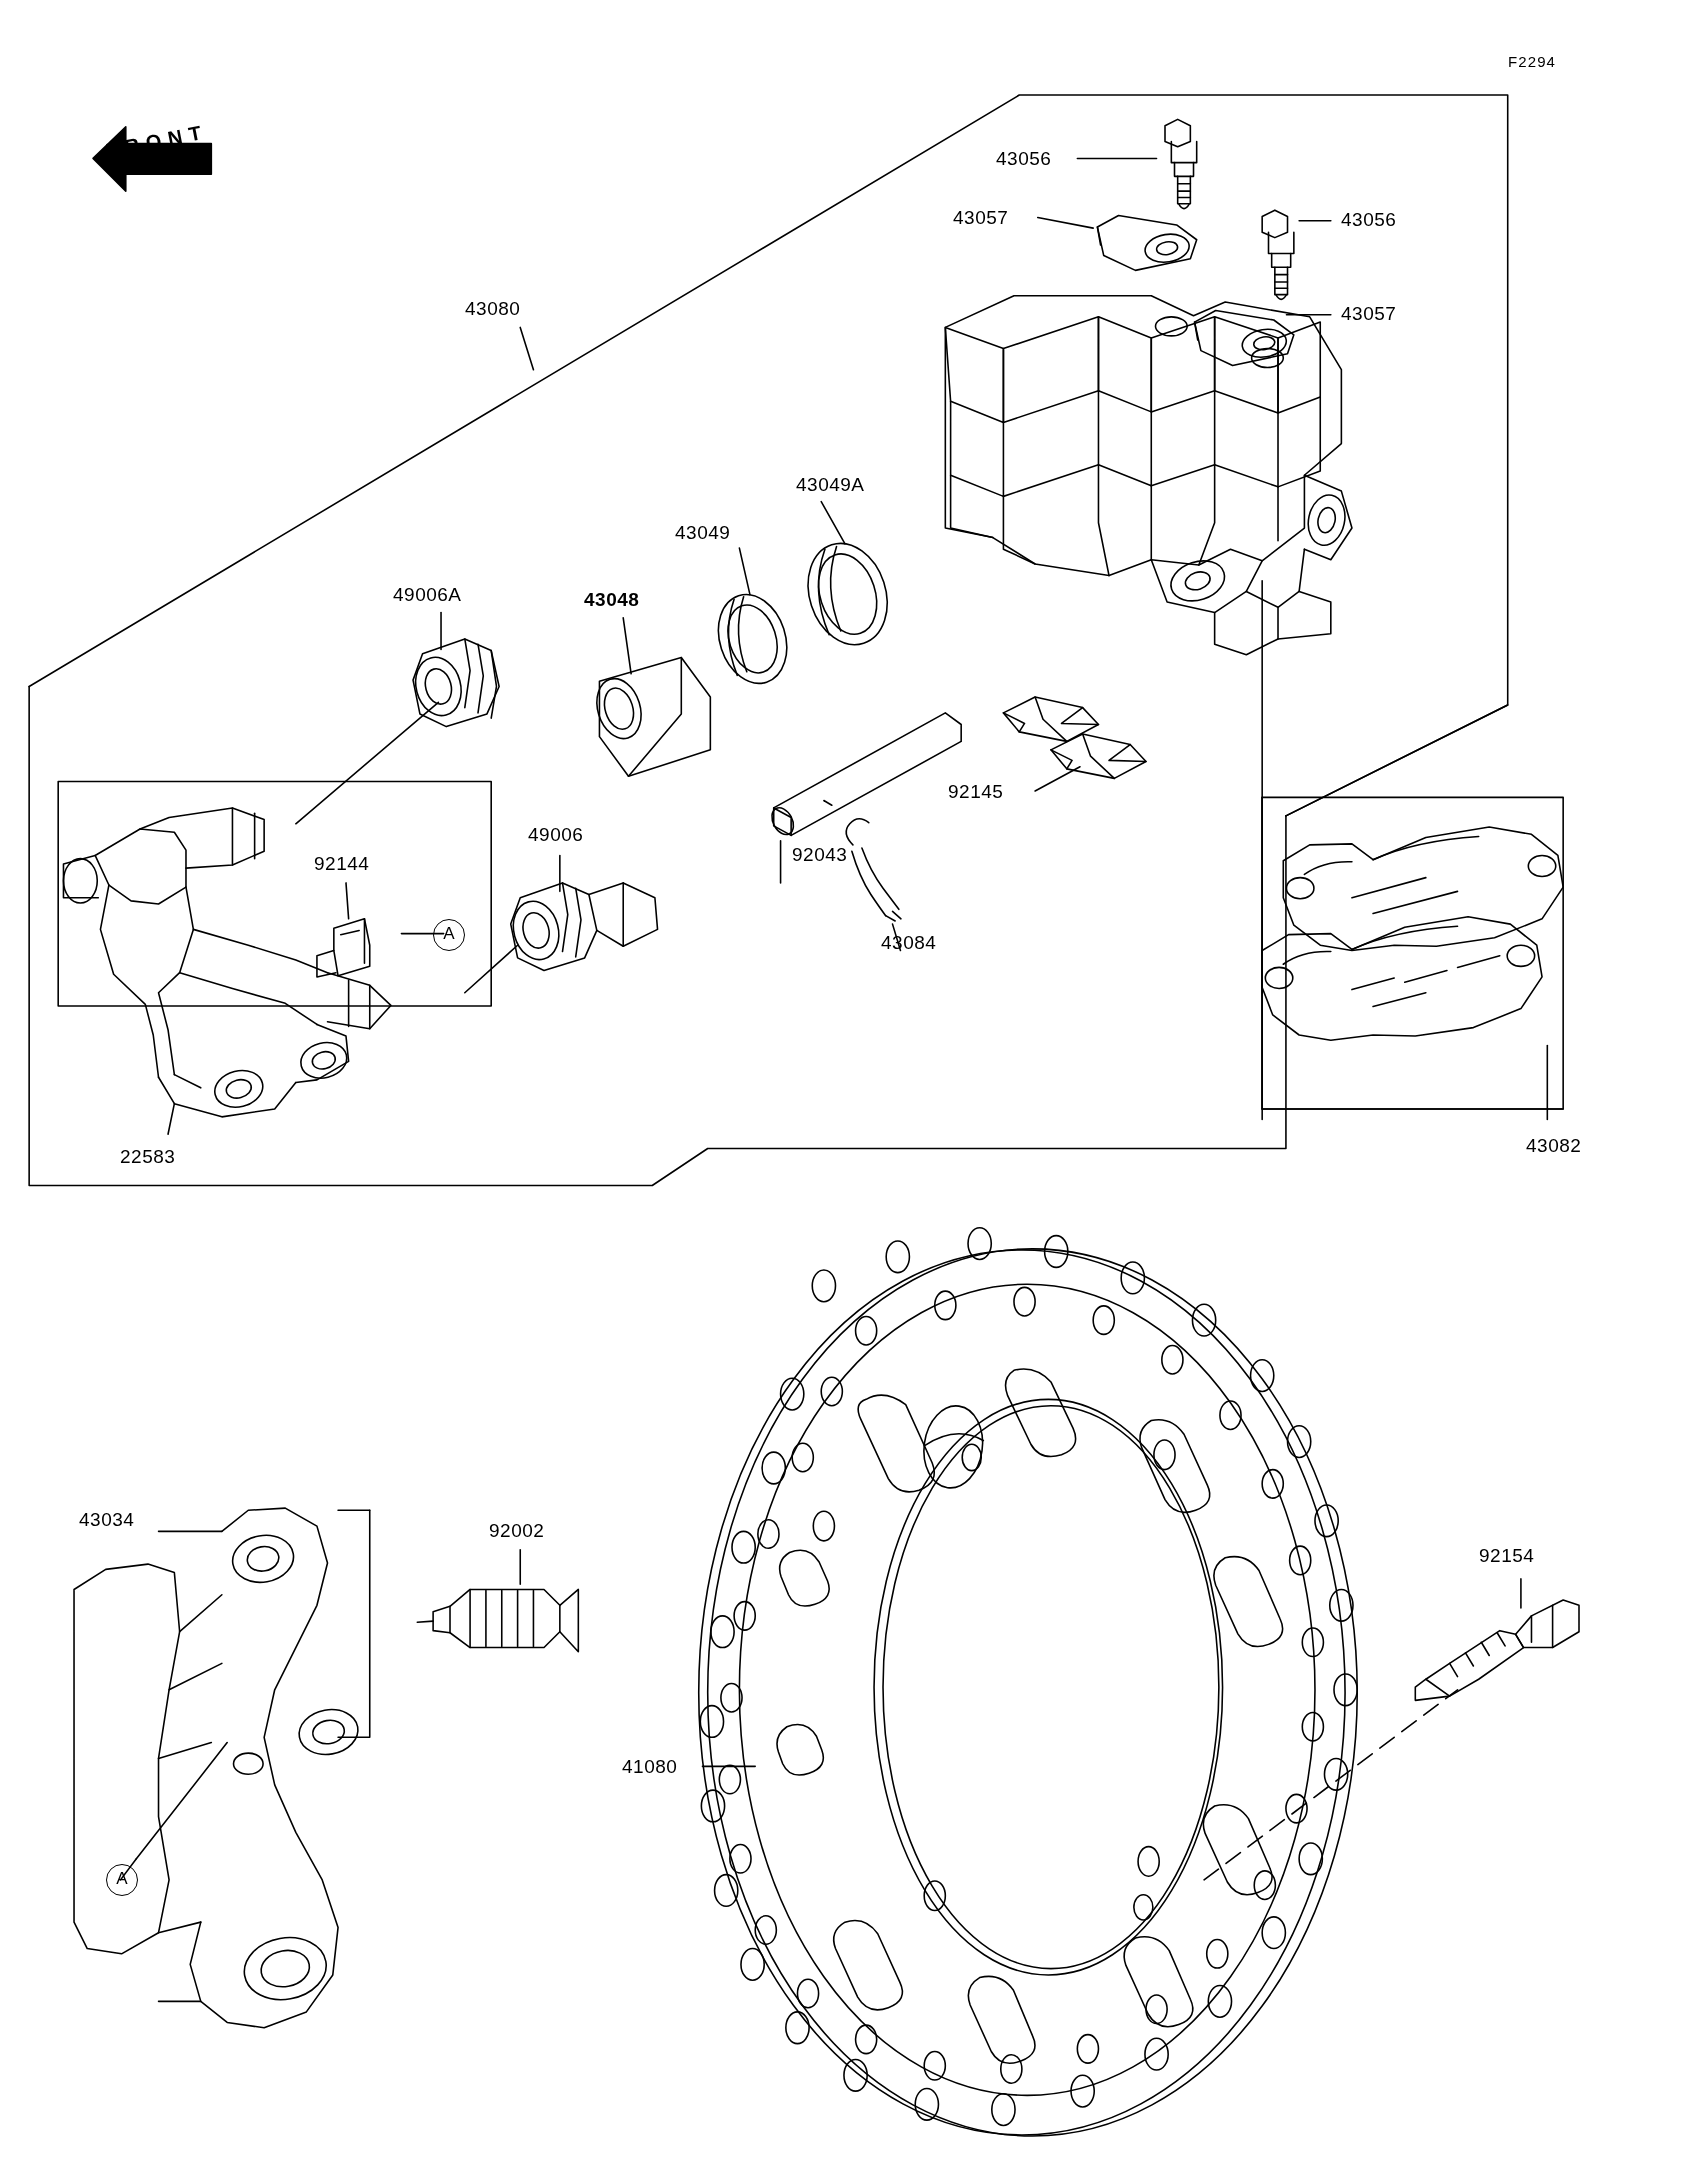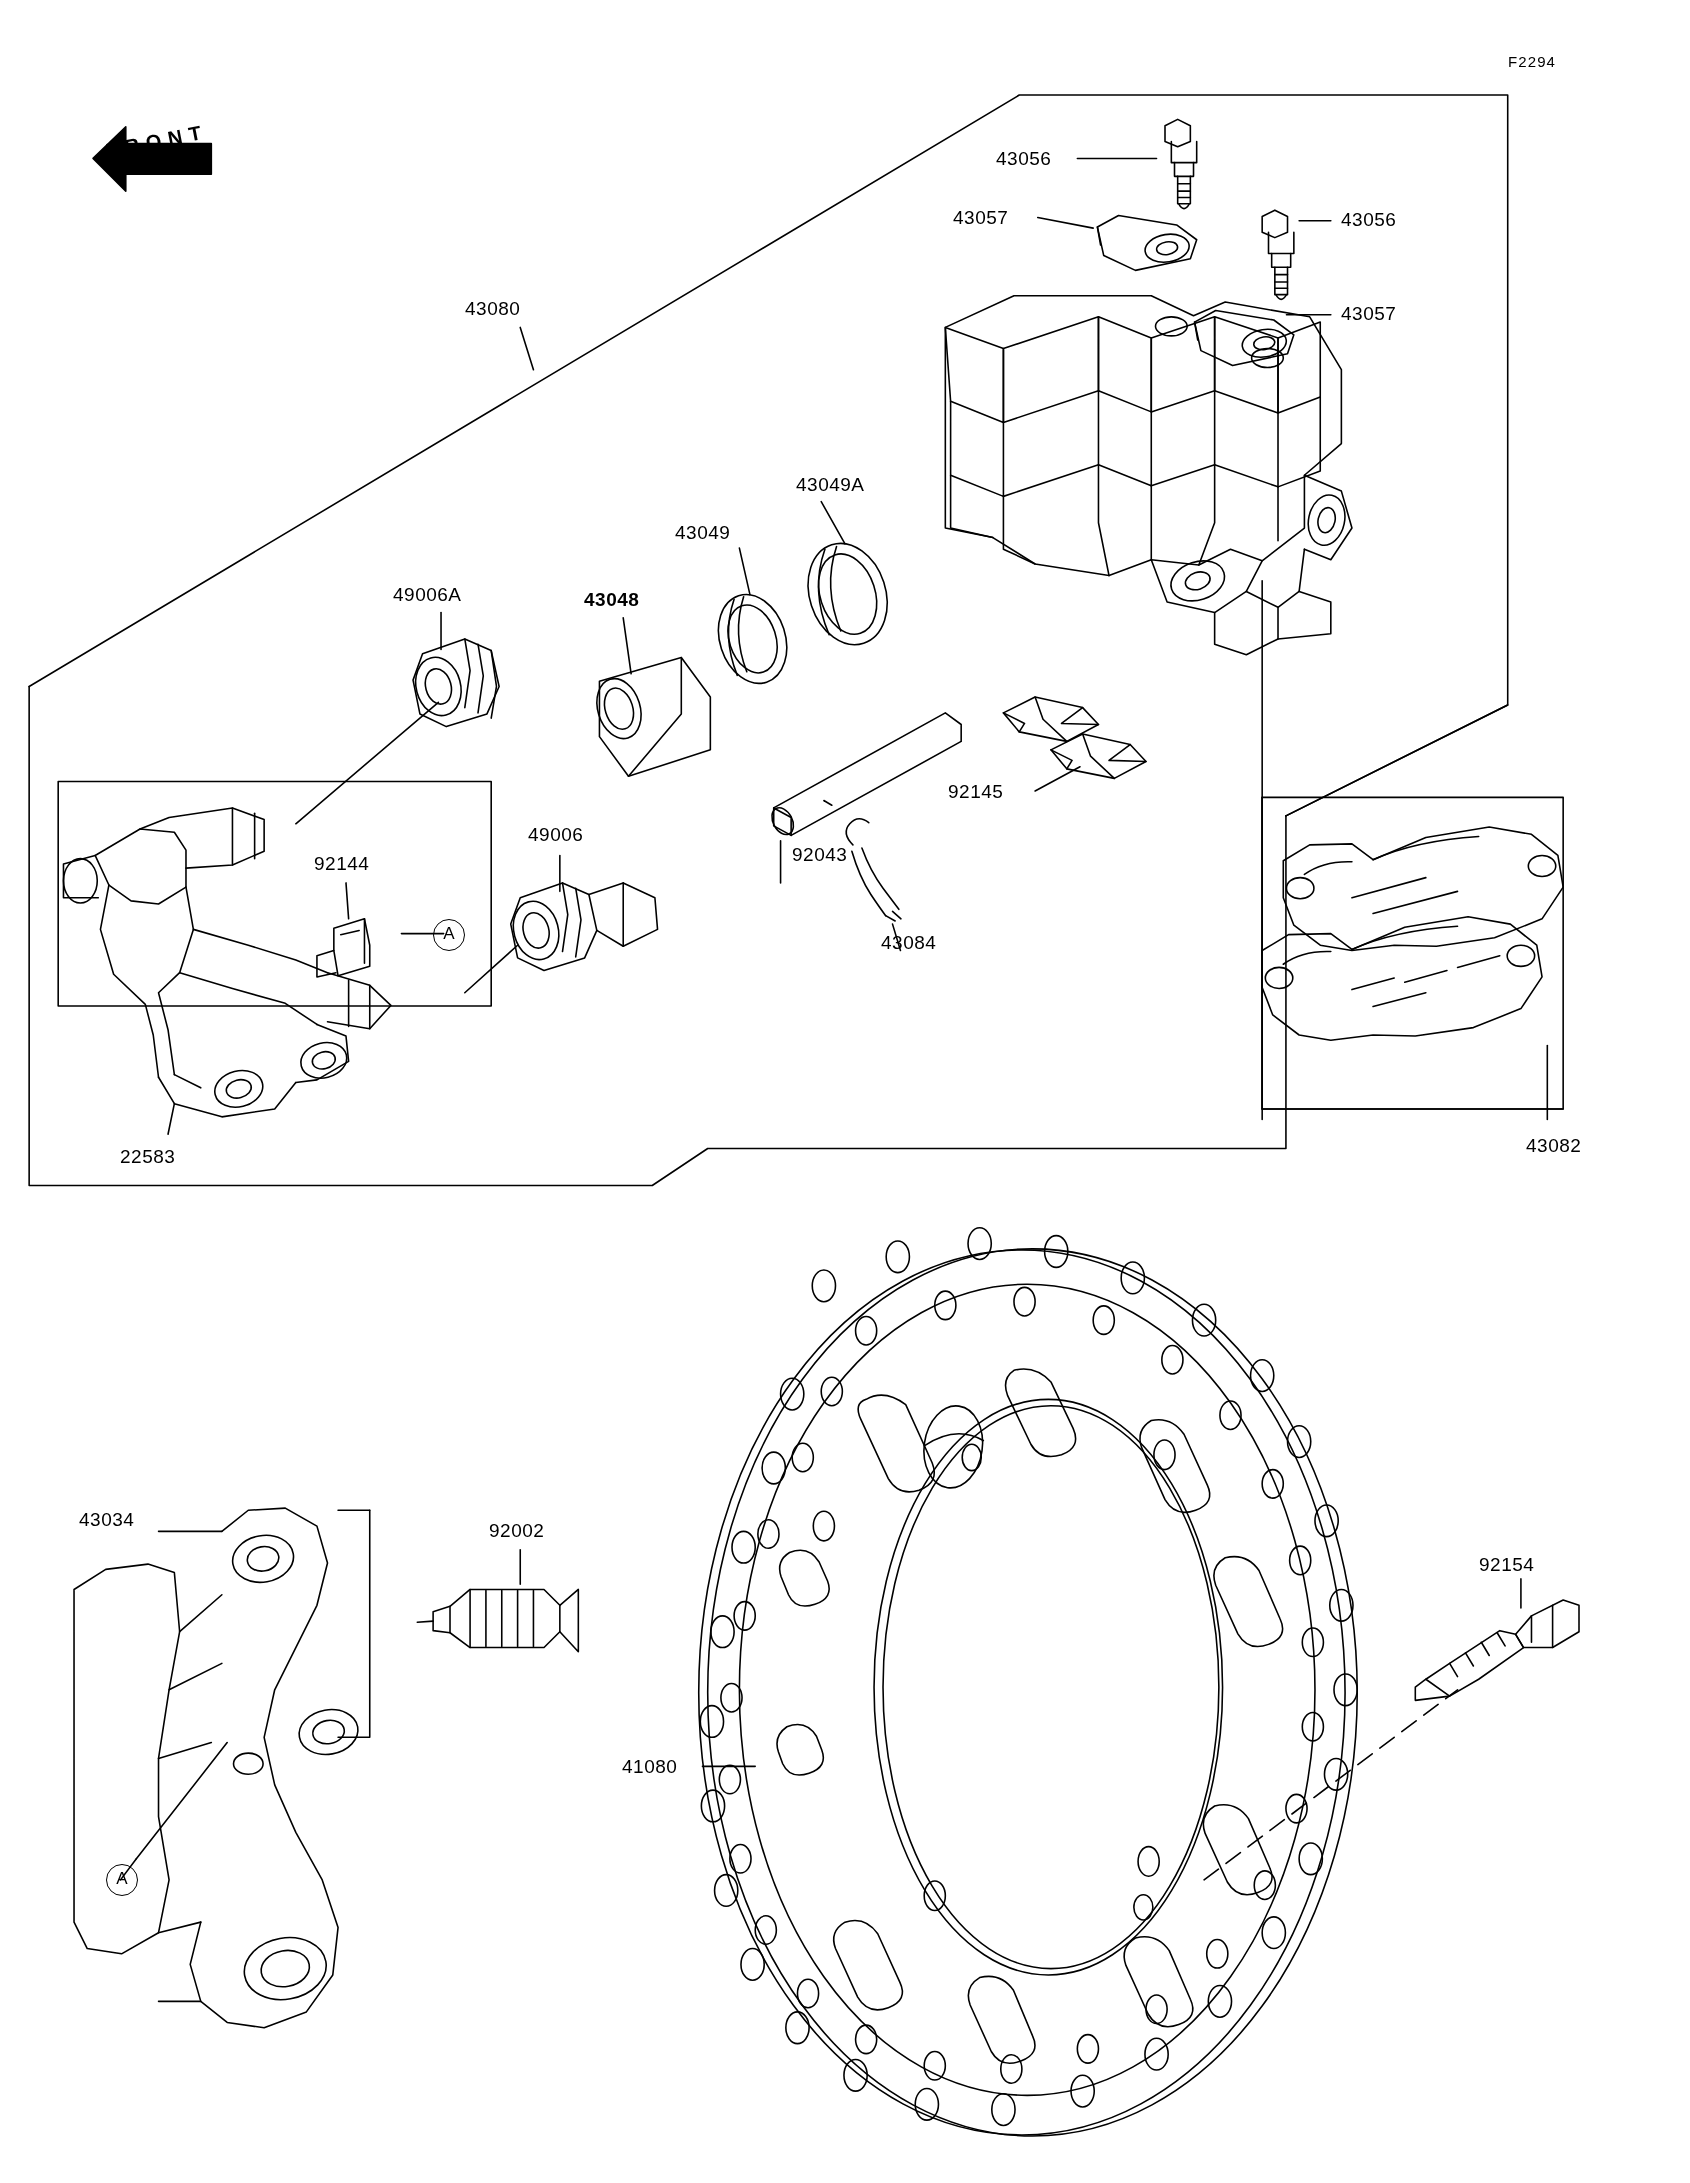--- a/index.html
+++ b/index.html
@@ -455,19 +455,19 @@
   <div class="lbl" style="left:528px; top:824px;">49006</div>
   <div class="lbl" style="left:314px; top:853px;">92144</div>
   <div class="lbl" style="left:120px; top:1146px;">22583</div>
   <div class="lbl" style="left:753px; top:844px;margin-left:39px;">92043</div>
   <div class="lbl" style="left:881px; top:932px;">43084</div>
   <div class="lbl" style="left:948px; top:781px;">92145</div>
   <div class="lbl" style="left:1526px; top:1135px;">43082</div>
   <div class="lbl" style="left:79px; top:1509px;text-align:center;">43034</div>
   <div class="lbl" style="left:489px; top:1520px;">92002</div>
   <div class="lbl" style="left:622px; top:1756px;">41080</div>
-  <div class="lbl" style="left:1479px; top:1545px;margin-top:9px;">92154</div>
+  <div class="lbl" style="left:1479px; top:1545px;">92154</div>
 
   <div class="circle-ref" style="left:433px; top:919px;">A</div>
   <div class="circle-ref" style="left:106px; top:1864px;">A</div>
 
 </div>
 
 
 </body></html>

